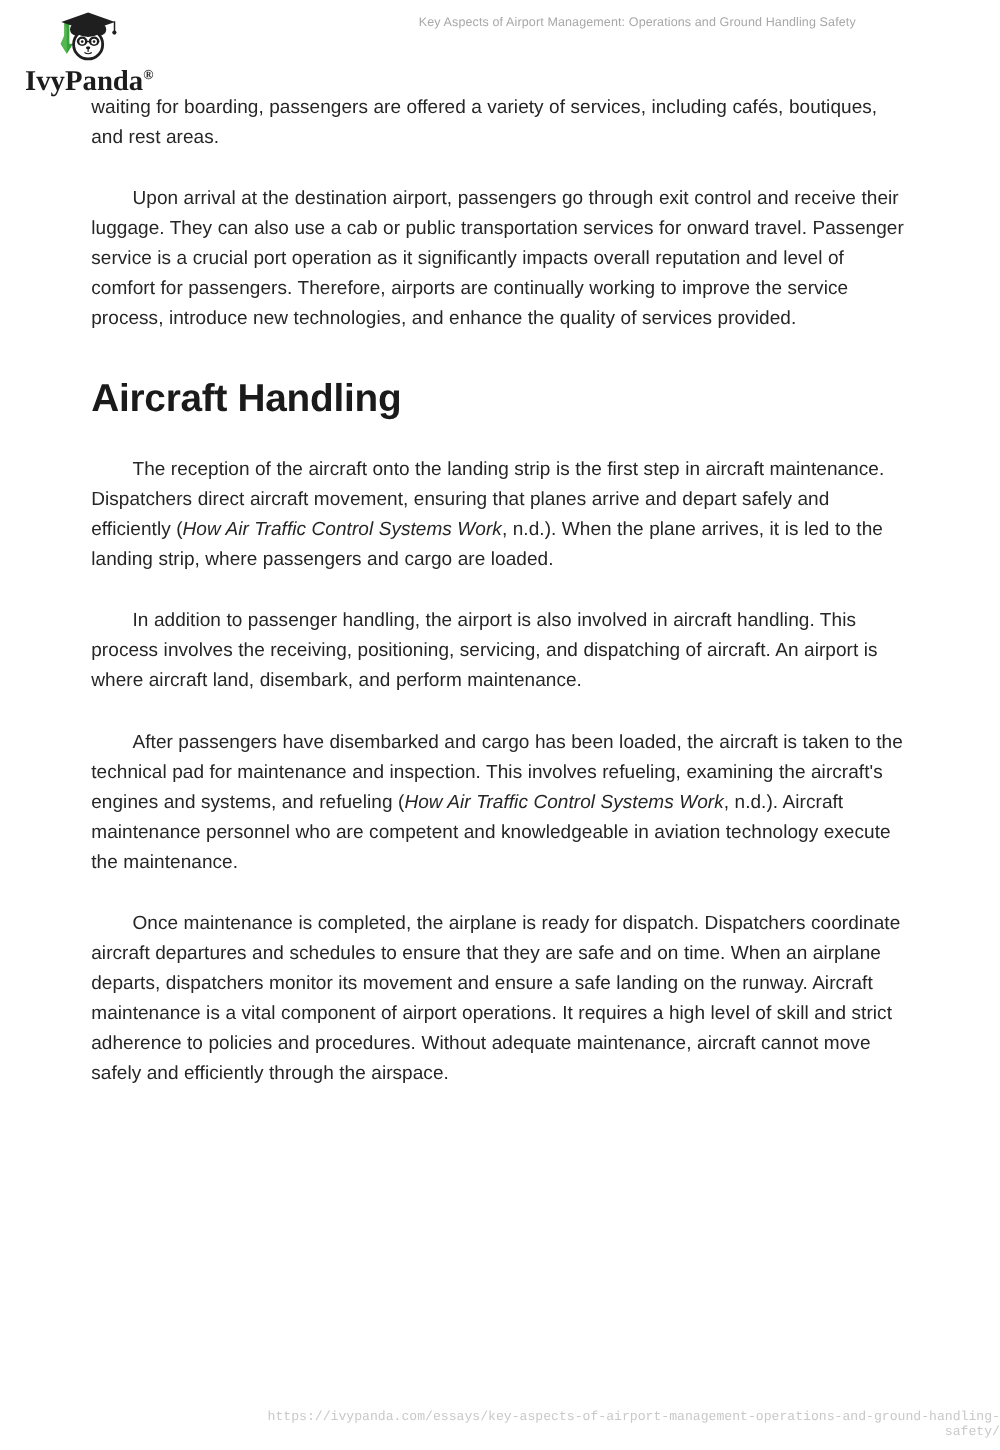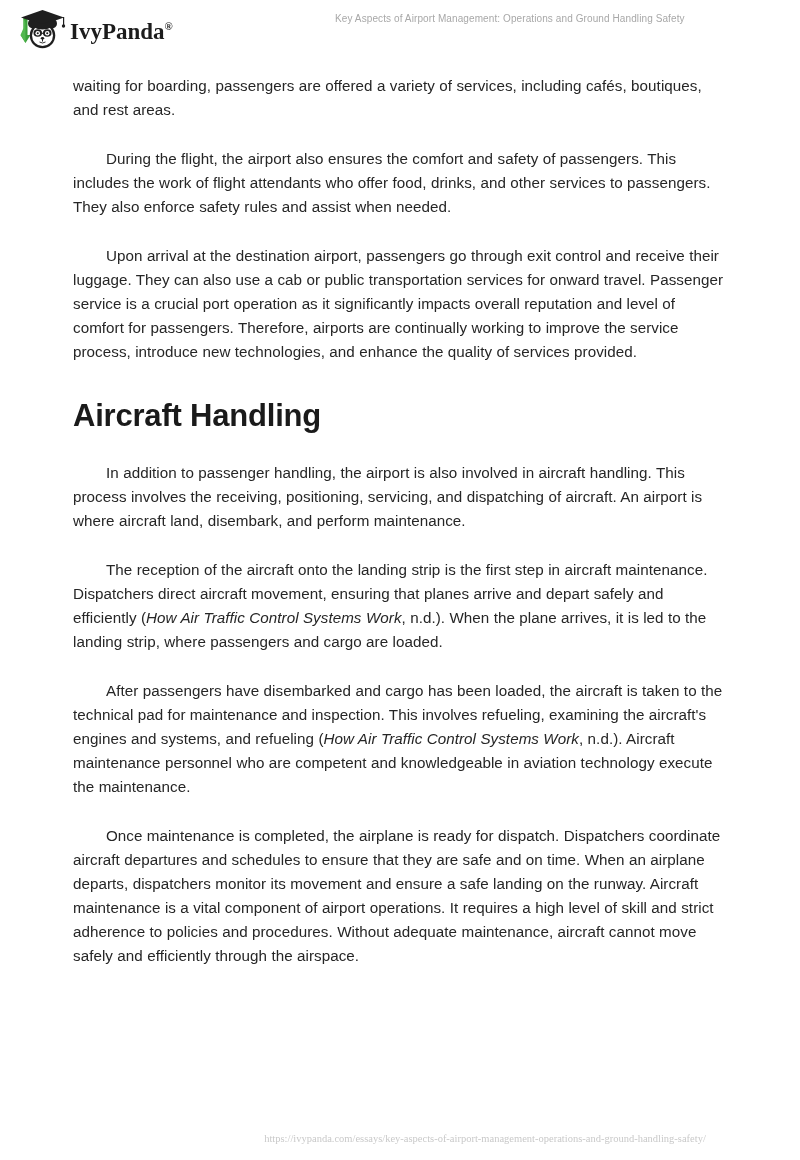--- a/index.html
+++ b/index.html
@@ -25,20 +25,21 @@
     height: 58px;
   }
 
   .brand {
     position: absolute;
     left: 16px;
     top: 8px;
     display: flex;
     align-items: center;
     height: 44px;
+    flex-direction: column;
   }
 
   .brand-logo {
     width: 50px;
     height: 44px;
     display: block;
     flex: 0 0 auto;
   }
 
   .brand-wordmark {
@@ -111,23 +112,24 @@
     position: absolute;
     left: 0;
     top: 1128px;
     width: 800px;
     text-align: center;
   }
   .footer-url {
     display: inline-block;
     font-size: 10.5px;
     color: #c9c9c9;
-    font-family: Liberation Serif, serif;
+    font-family: Liberation Mono, monospace;
     letter-spacing: 0px;
     padding-left: 170px;
+    text-align: right;
   }
 </style>
 </head>
 <body>
 
 <div class="page-header">
 
   <div class="brand">
     <svg class="brand-logo" viewBox="0 0 100 88" aria-hidden="true">
 
@@ -162,31 +164,30 @@
     <span class="brand-wordmark"><span>IvyPanda</span><span class="reg">®</span></span>
   </div>
 
   <div class="header-title">Key Aspects of Airport Management: Operations and Ground Handling Safety</div>
 </div>
 
 <div class="doc-body">
 
   <p class="para">waiting for boarding, passengers are offered a variety of services, including cafés, boutiques, and rest areas.</p>
 
-  <p class="para indent">During the flight, the airport also ensures the comfort and safety of passengers. This includes the work of flight attendants who offer food, drinks, and other services to passengers. They also enforce safety rules and assist when needed.</p>
 
   <p class="para indent">Upon arrival at the destination airport, passengers go through exit control and receive their luggage. They can also use a cab or public transportation services for onward travel. Passenger service is a crucial port operation as it significantly impacts overall reputation and level of comfort for passengers. Therefore, airports are continually working to improve the service process, introduce new technologies, and enhance the quality of services provided.</p>
 
   <h2 class="section-heading">Aircraft Handling</h2>
 
-  <p class="para indent">In addition to passenger handling, the airport is also involved in aircraft handling. This process involves the receiving, positioning, servicing, and dispatching of aircraft. An airport is where aircraft land, disembark, and perform maintenance.</p>
-
   <p class="para indent">
     <span>The reception of the aircraft onto the landing strip is the first step in aircraft maintenance. Dispatchers direct aircraft movement, ensuring that planes arrive and depart safely and efficiently (</span><i>How Air Traffic Control Systems Work</i><span>, n.d.). When the plane arrives, it is led to the landing strip, where passengers and cargo are loaded.</span>
   </p>
+
+  <p class="para indent">In addition to passenger handling, the airport is also involved in aircraft handling. This process involves the receiving, positioning, servicing, and dispatching of aircraft. An airport is where aircraft land, disembark, and perform maintenance.</p>
 
   <p class="para indent">
     <span>After passengers have disembarked and cargo has been loaded, the aircraft is taken to the technical pad for maintenance and inspection. This involves refueling, examining the aircraft's engines and systems, and refueling (</span><i>How Air Traffic Control Systems Work</i><span>, n.d.). Aircraft maintenance personnel who are competent and knowledgeable in aviation technology execute the maintenance.</span>
   </p>
 
   <p class="para indent">Once maintenance is completed, the airplane is ready for dispatch. Dispatchers coordinate aircraft departures and schedules to ensure that they are safe and on time. When an airplane departs, dispatchers monitor its movement and ensure a safe landing on the runway. Aircraft maintenance is a vital component of airport operations. It requires a high level of skill and strict adherence to policies and procedures. Without adequate maintenance, aircraft cannot move safely and efficiently through the airspace.</p>
 
 </div>
 
 <div class="page-footer">

